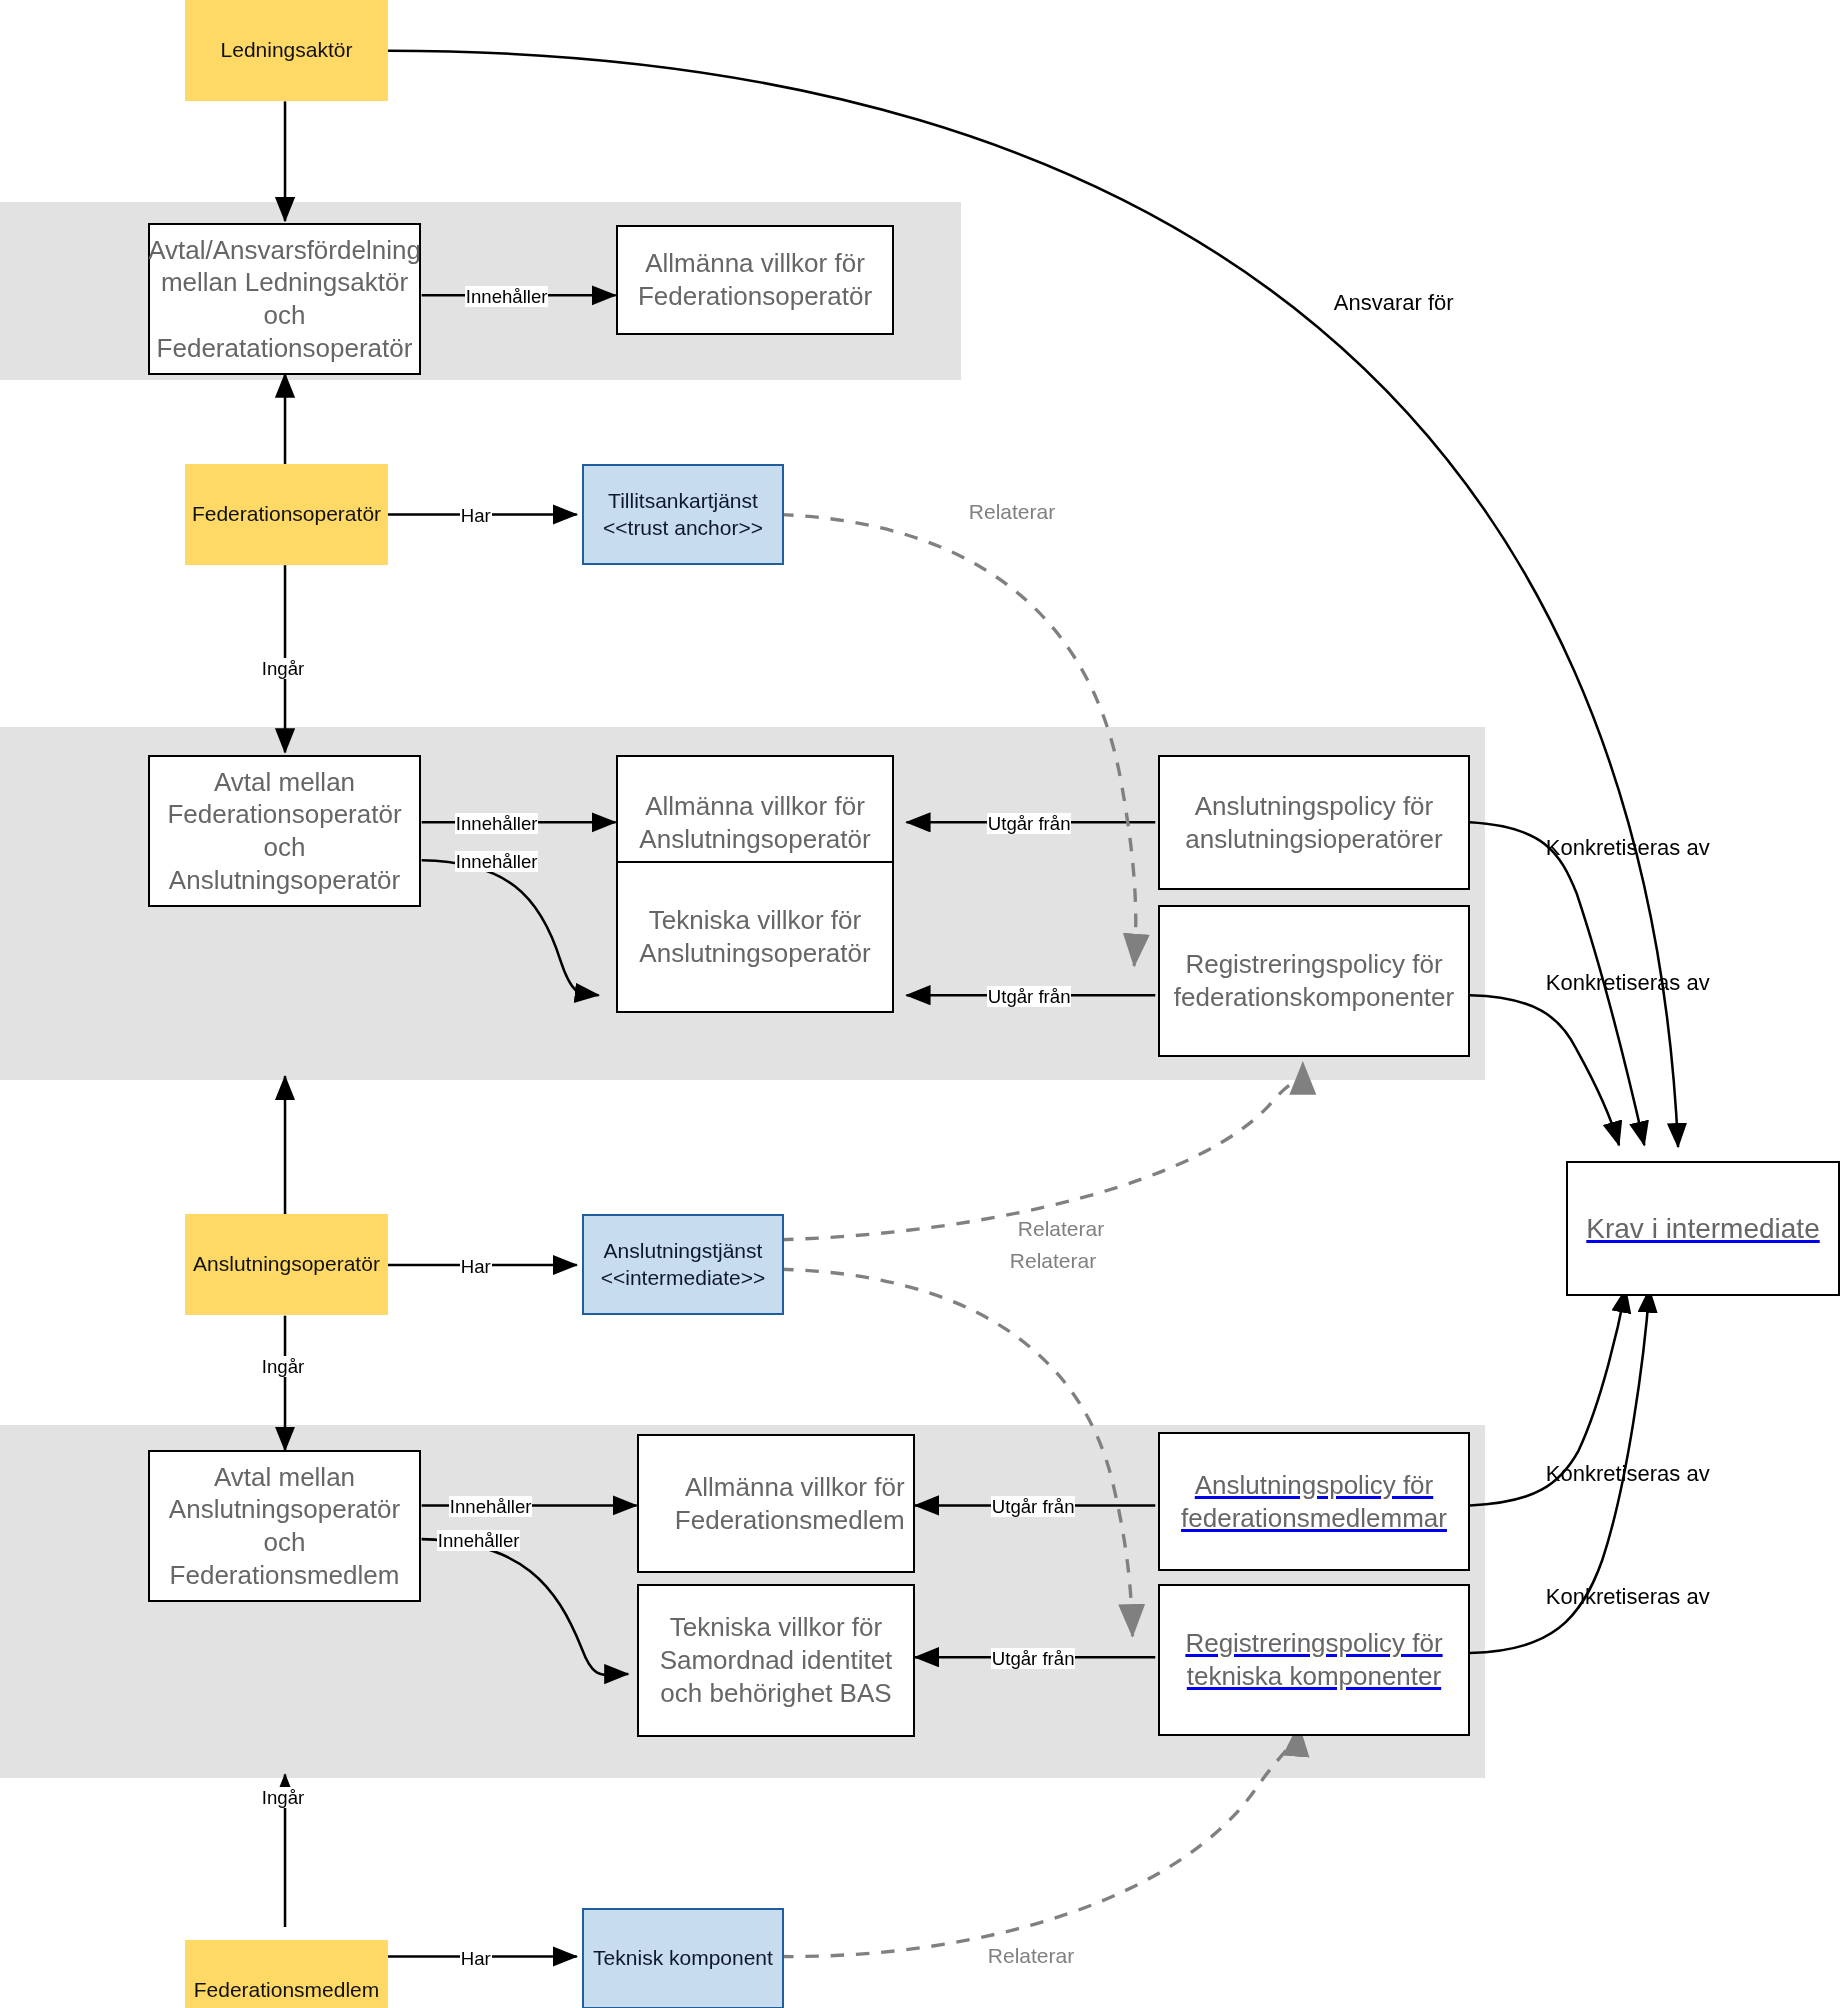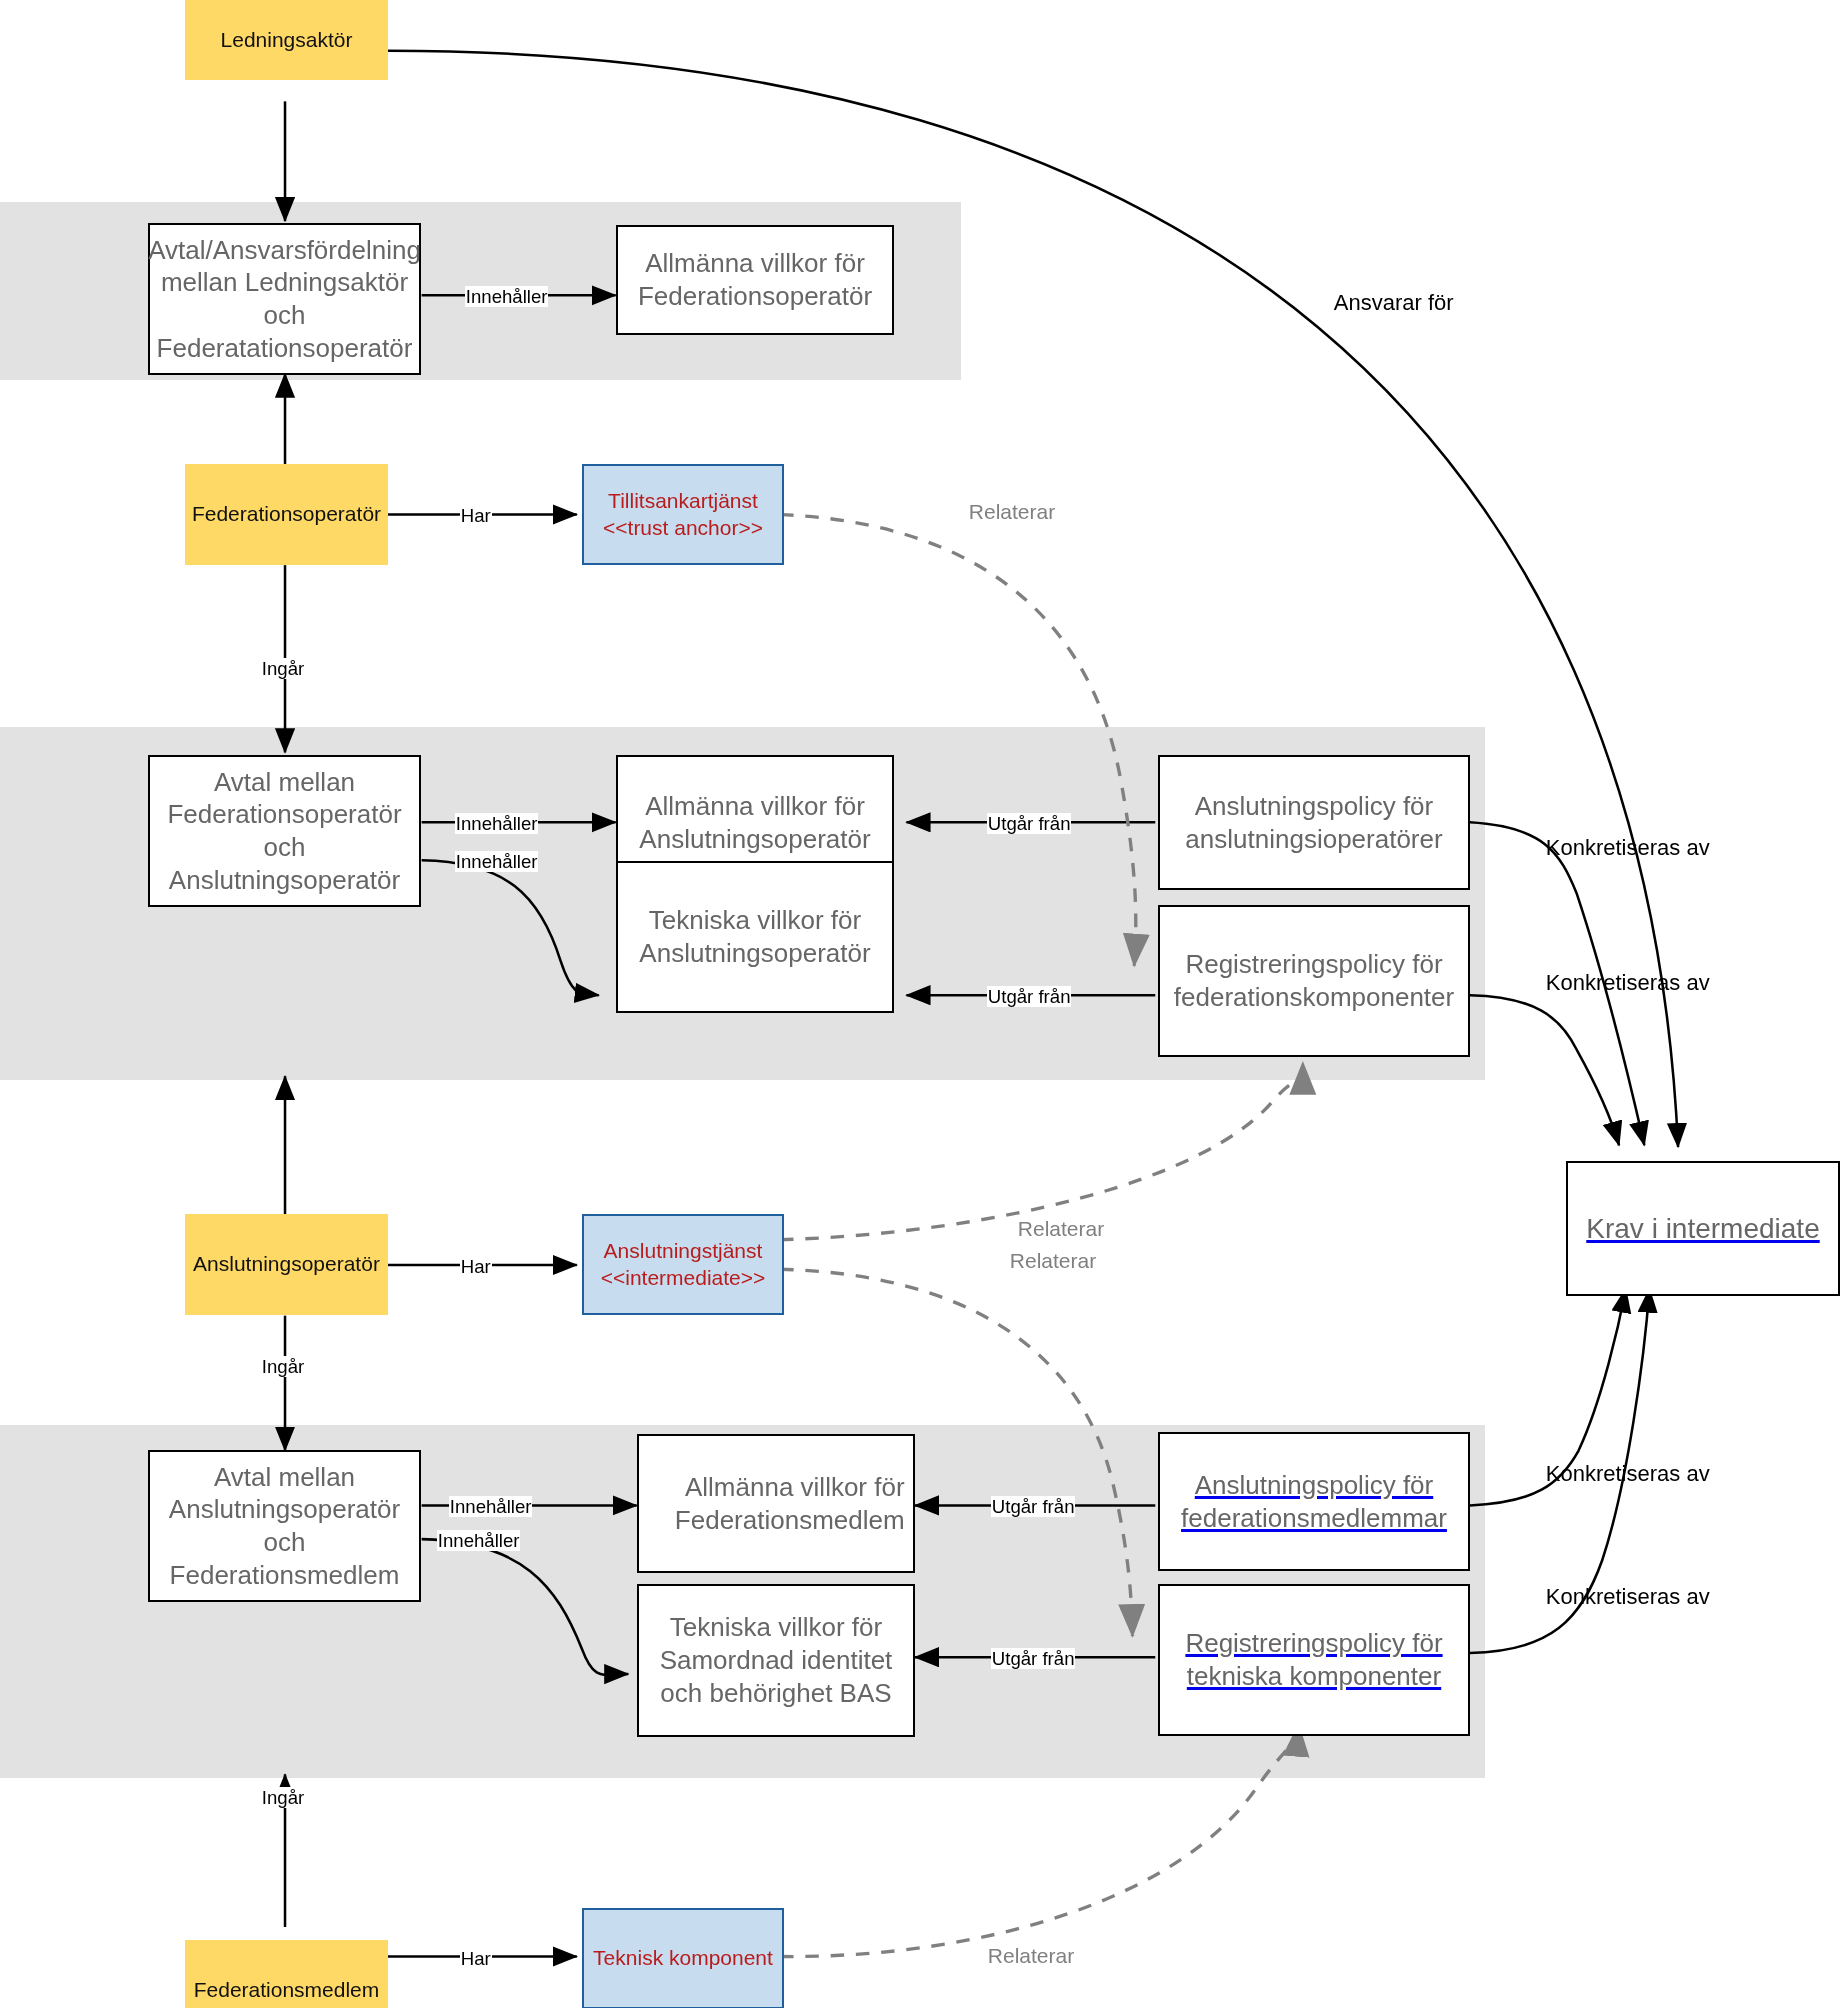--- a/index.html
+++ b/index.html
@@ -4,21 +4,21 @@
 <style>
   html,body{margin:0;padding:0;background:#ffffff;}
   #stage{position:relative;width:1840px;height:2009px;background:#ffffff;
          font-family:"Liberation Sans","DejaVu Sans",sans-serif;overflow:hidden;}
   svg.layer{position:absolute;left:0;top:0;width:1840px;height:2009px;}
   .band{position:absolute;background:#e2e2e2;}
   .node{position:absolute;box-sizing:border-box;display:flex;align-items:center;
         justify-content:center;text-align:center;line-height:1.26;}
   .node-actor{background:#ffd966;border:none;color:#111111;font-size:21px;}
   .node-doc{background:#ffffff;border:2.5px solid #000000;color:#666666;font-size:26px;}
-  .node-service{background:#c7ddef;border:2.5px solid #1f5f9e;color:#b91c1c;font-size:21px;}
+  .node-service{background:#c7ddef;border:2.5px solid #1f5f9e;color:#0f172a;font-size:21px;}
   .node-krav{background:#ffffff;border:2.5px solid #000000;color:#666666;font-size:28px;}
   .link-text{color:#666666;text-decoration:underline;text-decoration-color:#0000ee;
              text-decoration-thickness:2.5px;}
   .edge-label{position:absolute;font-size:18.6px;color:#000000;background:#ffffff;
               white-space:nowrap;padding:0 0.8px;line-height:1.15;}
   .edge-label.plain{background:transparent;}
   .edge-label.gray{color:#808080;background:transparent;font-size:21px;}
   .edge-label.big{font-size:22px;background:transparent;}
   .edge-label.ctr{text-align:center;}
 </style>
@@ -94,21 +94,21 @@
       <path d="M925,610 C1120,618 1290,700 1330,930 C1350,1040 1348,1100 1345,1145" marker-end="url(#arrowg)"></path>
 
       <path d="M925,1470 C1180,1462 1430,1400 1510,1305 C1540,1270 1545,1290 1545,1260" marker-end="url(#arrowg)"></path>
 
       <path d="M925,1505 C1130,1510 1280,1590 1320,1760 C1340,1845 1342,1900 1343,1940" marker-end="url(#arrowg)"></path>
 
       <path d="M925,2320 C1170,2322 1400,2250 1490,2120 C1525,2070 1538,2070 1540,2045" marker-end="url(#arrowg)"></path>
     </g>
   </svg>
 
-  <div class="node node-actor" style="left:185px;top:0px;width:203px;height:80px;">
+  <div class="node node-actor" style="left:185px;top:0px;width:203px;height:101px;">
     <span>Ledningsaktör</span>
   </div>
 
   <div class="node node-doc" style="left:148px;top:223px;width:273px;height:152px;padding:5px 6.7px;">
     <span>Avtal/Ansvarsfördelning mellan Ledningsaktör och Federatationsoperatör</span>
   </div>
   <div class="node node-doc" style="left:616px;top:225px;width:278px;height:110px;padding:5px 8.4px;">
     <span>Allmänna villkor för Federationsoperatör</span>
   </div>
 

